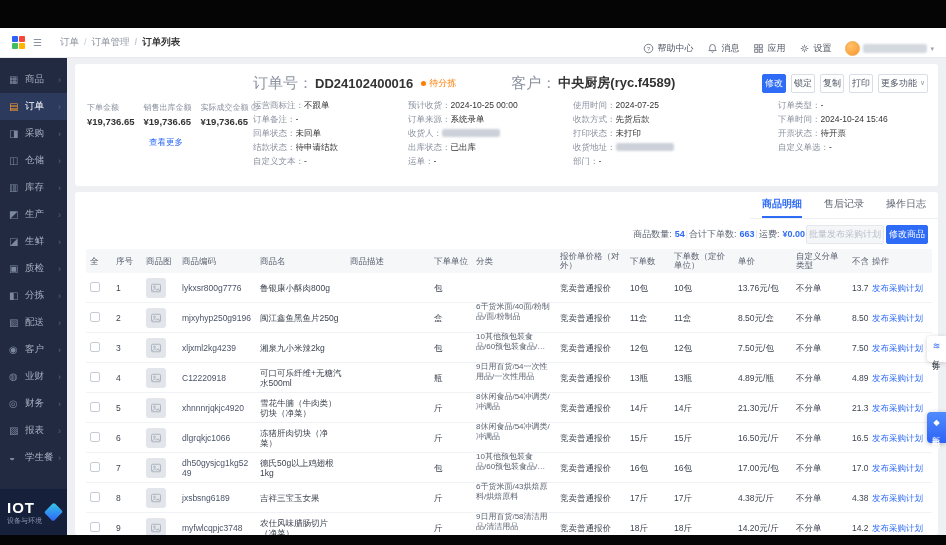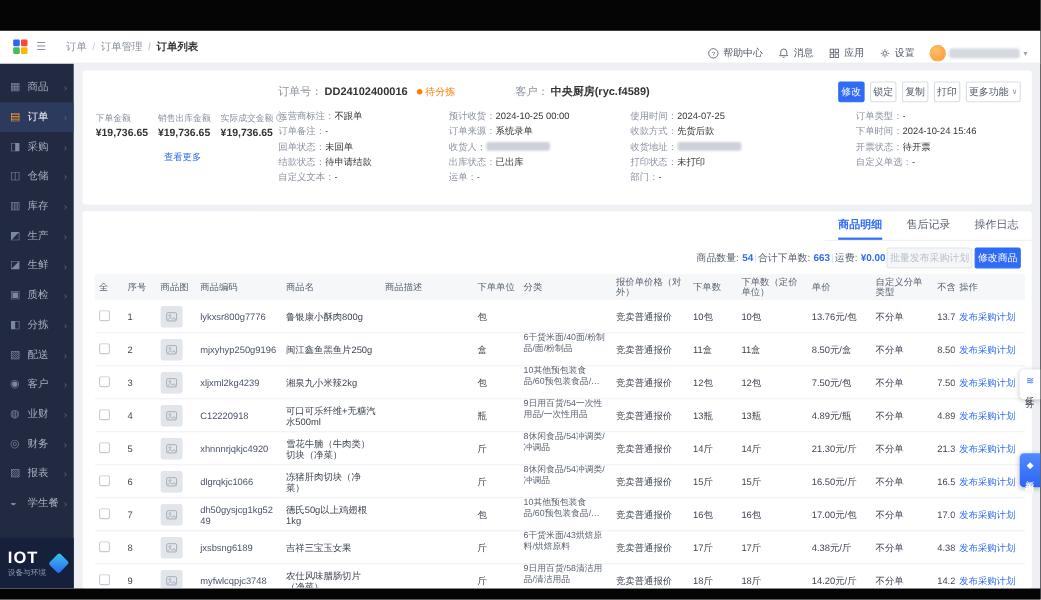--- a/index.html
+++ b/index.html
@@ -48,22 +48,22 @@
   .op-left { width:178px; flex:0 0 auto; padding:8px 8px 8px 12px; display:flex; flex-direction:column; justify-content:center; }
   .stats-row { display:flex; gap:9px; }
   .stat-label { font-size:8px; color:#8a919f; white-space:nowrap; display:flex; align-items:center; gap:2px; }
   .stat-value { font-size:9.5px; color:#333; font-weight:bold; margin-top:3px; white-space:nowrap; }
   .info-dot { display:none; }
   .info-dot.show { display:inline-flex; width:8px; height:8px; border:1px solid #b9bfca; border-radius:50%; color:#b9bfca; font-size:6px; align-items:center; justify-content:center; }
   .view-more { display:block; text-align:center; color:#2e6bf6; font-size:8.5px; margin-top:10px; cursor:pointer; text-decoration:none; }
 
   .op-right { flex:1; min-width:0; padding:8px 10px 6px 0; display:flex; flex-direction:column; }
   .order-head { height:22px; display:flex; align-items:center; }
-  .oh-label { font-size:10px; color:#8a919f; }
-  .oh-value { font-size:10px; color:#333; font-weight:bold; margin-left:2px; }
+  .oh-label { font-size:15px; color:#8a919f; }
+  .oh-value { font-size:13px; color:#333; font-weight:bold; margin-left:2px; }
   .status-dot { width:5px; height:5px; border-radius:50%; background:#ff7d00; display:inline-block; margin:0 3px 0 8px; }
   .status-text { font-size:9px; color:#ff7d00; }
   .customer-group { margin-left:55px; display:flex; align-items:center; }
   .head-actions { margin-left:auto; display:flex; gap:5px; }
   .btn { height:19px; padding:0 2px; border:1px solid #d9dde4; border-radius:2px; background:#fff; color:#4e5665; font-size:9px; cursor:pointer; display:inline-flex; align-items:center; gap:3px; white-space:nowrap; }
   .btn-primary { background:#2e6bf6; border-color:#2e6bf6; color:#fff; }
   .btn-disabled { background:#f5f6f8; color:#b9bfca; border-color:#e4e7ec; cursor:not-allowed; }
   .chev { font-size:7px; color:#8a93a3; }
 
   .detail-grid { display:flex; gap:25px; margin-top:4px; }
@@ -406,29 +406,29 @@
 
                   </div>
 
                   <div class="d-row">
                     <span class="d-label">收款方式</span>
                     <span class="d-value">先货后款</span>
 
                   </div>
 
                   <div class="d-row">
+                    <span class="d-label">打印状态</span>
+                    <span class="d-value">未打印</span>
+
+                  </div>
+
+                  <div class="d-row">
                     <span class="d-label">收货地址</span>
                     <span class="d-value"></span>
                     <span class="d-mask show"></span>
-                  </div>
-
-                  <div class="d-row">
-                    <span class="d-label">打印状态</span>
-                    <span class="d-value">未打印</span>
-
                   </div>
 
                   <div class="d-row">
                     <span class="d-label">部门</span>
                     <span class="d-value">-</span>
 
                   </div>
                 </div>
               <div class="d-col d-col-4">
 

